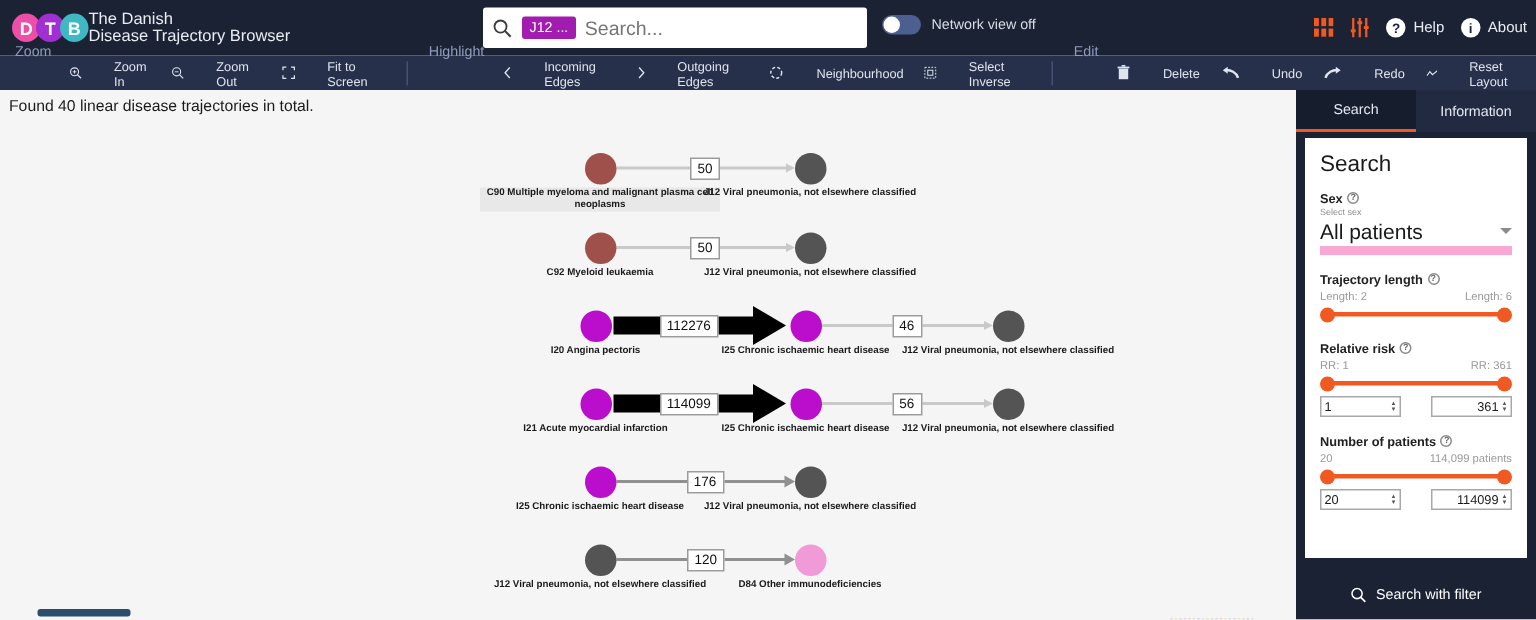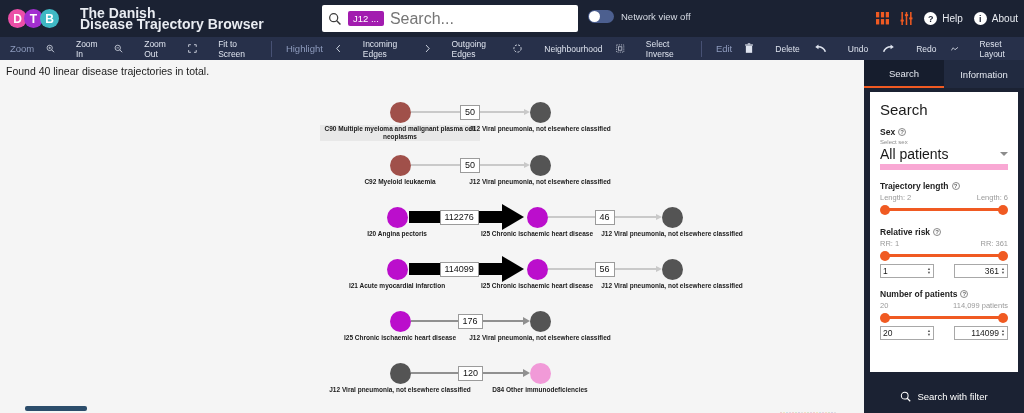--- a/index.html
+++ b/index.html
@@ -20,34 +20,34 @@
   .logo-dots { display: flex; }
   .logo-dot {
     width: 19px; height: 19px; border-radius: 50%;
     color: #ffffff; font-weight: bold; font-size: 12px;
     display: flex; align-items: center; justify-content: center;
     margin-right: -3px;
   }
   .ld1 { background: #ec4fa8; }
   .ld2 { background: #a22fd0; }
   .ld3 { background: #3fb8c4; }
-  .brand { margin-left: 24px; color: #e9ecf2; font-size: 14px; line-height: 11px; font-weight: bold; }
+  .brand { margin-left: 3px; color: #e9ecf2; font-size: 11px; line-height: 11px; font-weight: normal; }
 
   .searchbar {
     position: absolute; left: 322px; top: 5px; width: 256px; height: 27px;
     background: #ffffff; border-radius: 2px;
     display: flex; align-items: center; padding: 0 6px;
   }
   .search-glass { width: 14px; height: 14px; flex: 0 0 14px; margin-right: 6px; }
   .chip {
     background: #a21caf; color: #ffffff; font-size: 9.5px;
     padding: 2px 5px; border-radius: 2px; margin-right: 6px; white-space: nowrap;
   }
   .search-input {
-    border: none; outline: none; font-size: 16px; color: #9aa0a6;
+    border: none; outline: none; font-size: 13px; color: #9aa0a6;
     font-family: "Liberation Sans", sans-serif; flex: 1; background: transparent;
   }
 
   .toggle-wrap { position: absolute; left: 588px; top: 10px; display: flex; align-items: center; }
   .toggle {
     width: 26px; height: 13px; border-radius: 7px; background: #4c5f8f; position: relative;
   }
   .toggle-knob {
     position: absolute; left: 1px; top: 1px; width: 11px; height: 11px;
     border-radius: 50%; background: #ffffff;
@@ -60,21 +60,21 @@
   .circ-icon {
     width: 13px; height: 13px; border-radius: 50%; background: #ffffff; color: #1b2233;
     font-size: 9px; font-weight: bold; display: flex; align-items: center; justify-content: center;
   }
 
   
   .toolbar {
     position: absolute; top: 37px; left: 0; width: 1024px; height: 23px;
     background: #27304a; display: flex; align-items: center; font-size: 9px; color: #ffffff;
   }
-  .tb-group { display: flex; align-items: center; height: 39px; }
+  .tb-group { display: flex; height: 39px; }
   .tb-group-title { color: #8e9bbd; font-size: 9.5px; margin: 0 12px 0 10px; }
   .tb-btn { display: flex; align-items: center; margin-right: 14px; cursor: pointer; color: #dfe4ef; gap: 16px; }
   .tb-btn .lbl { margin-left: 5px; font-size: 8.5px; }
   .tb-sep { width: 1px; height: 16px; background: #475174; margin: 0 4px 0 0; }
 
   
   .canvas {
     position: absolute; top: 60px; left: 0; width: 864px; height: 353px;
     background: #f5f5f5; overflow: hidden;
   }

